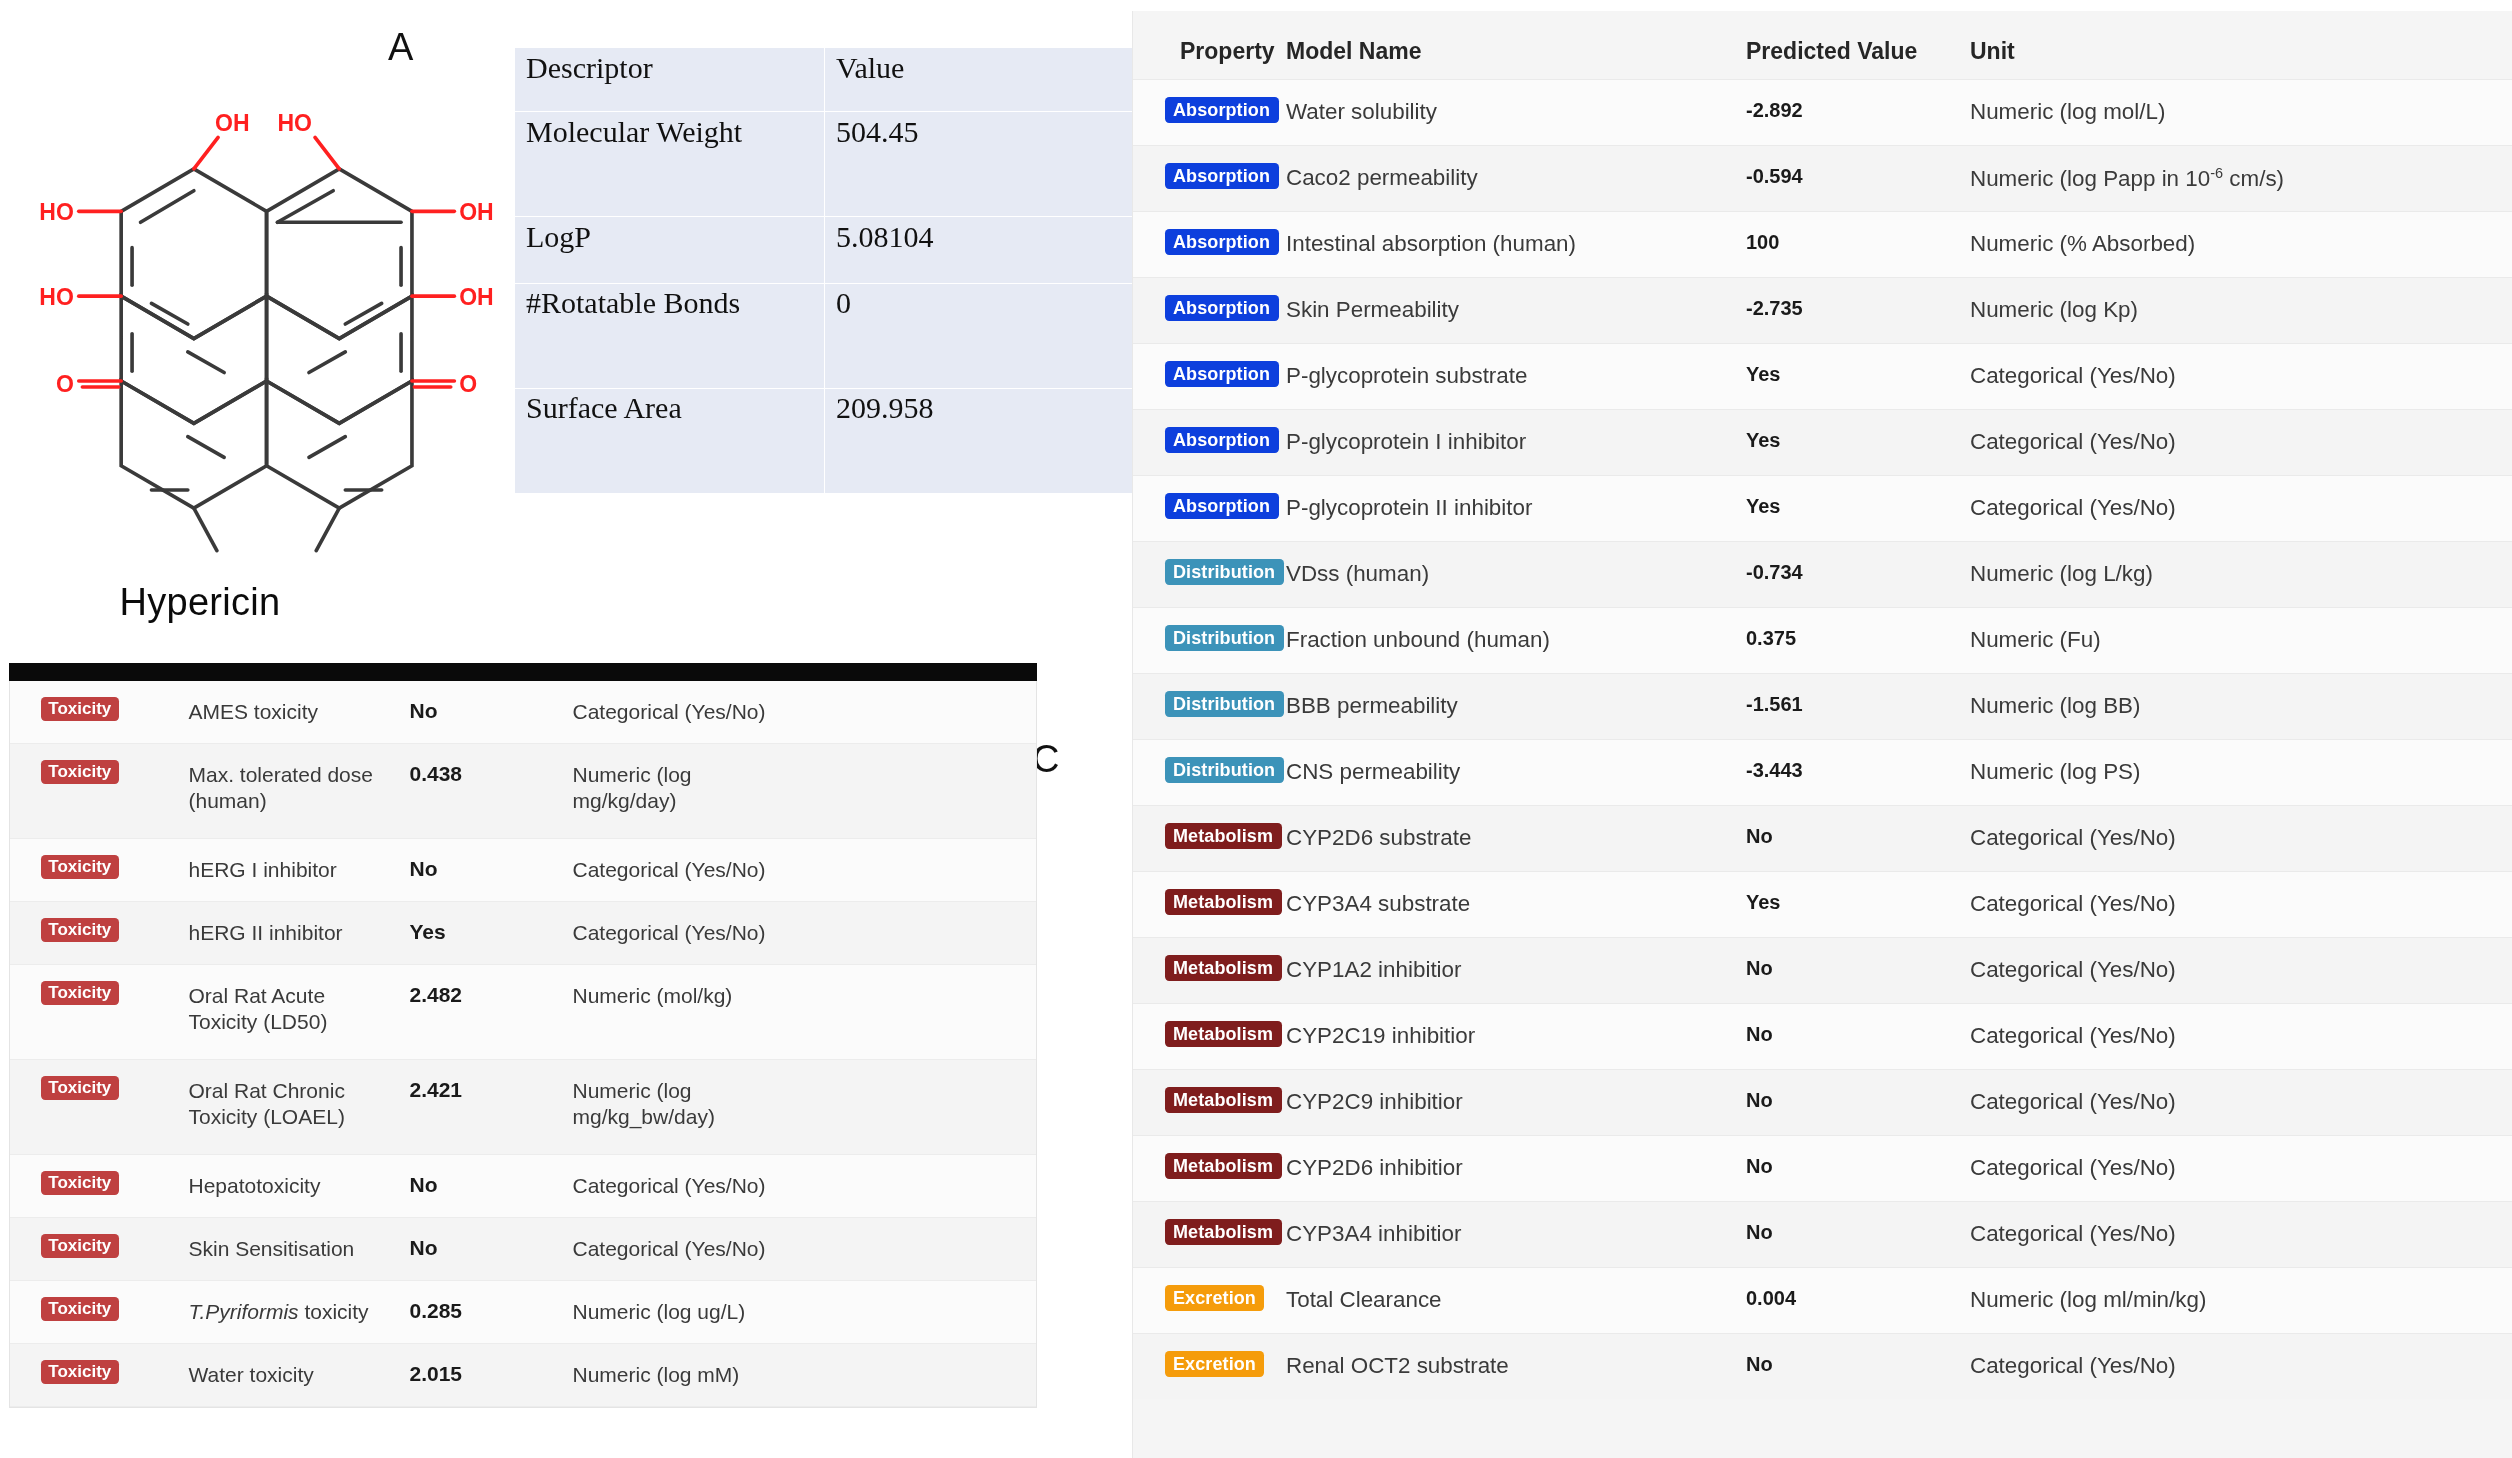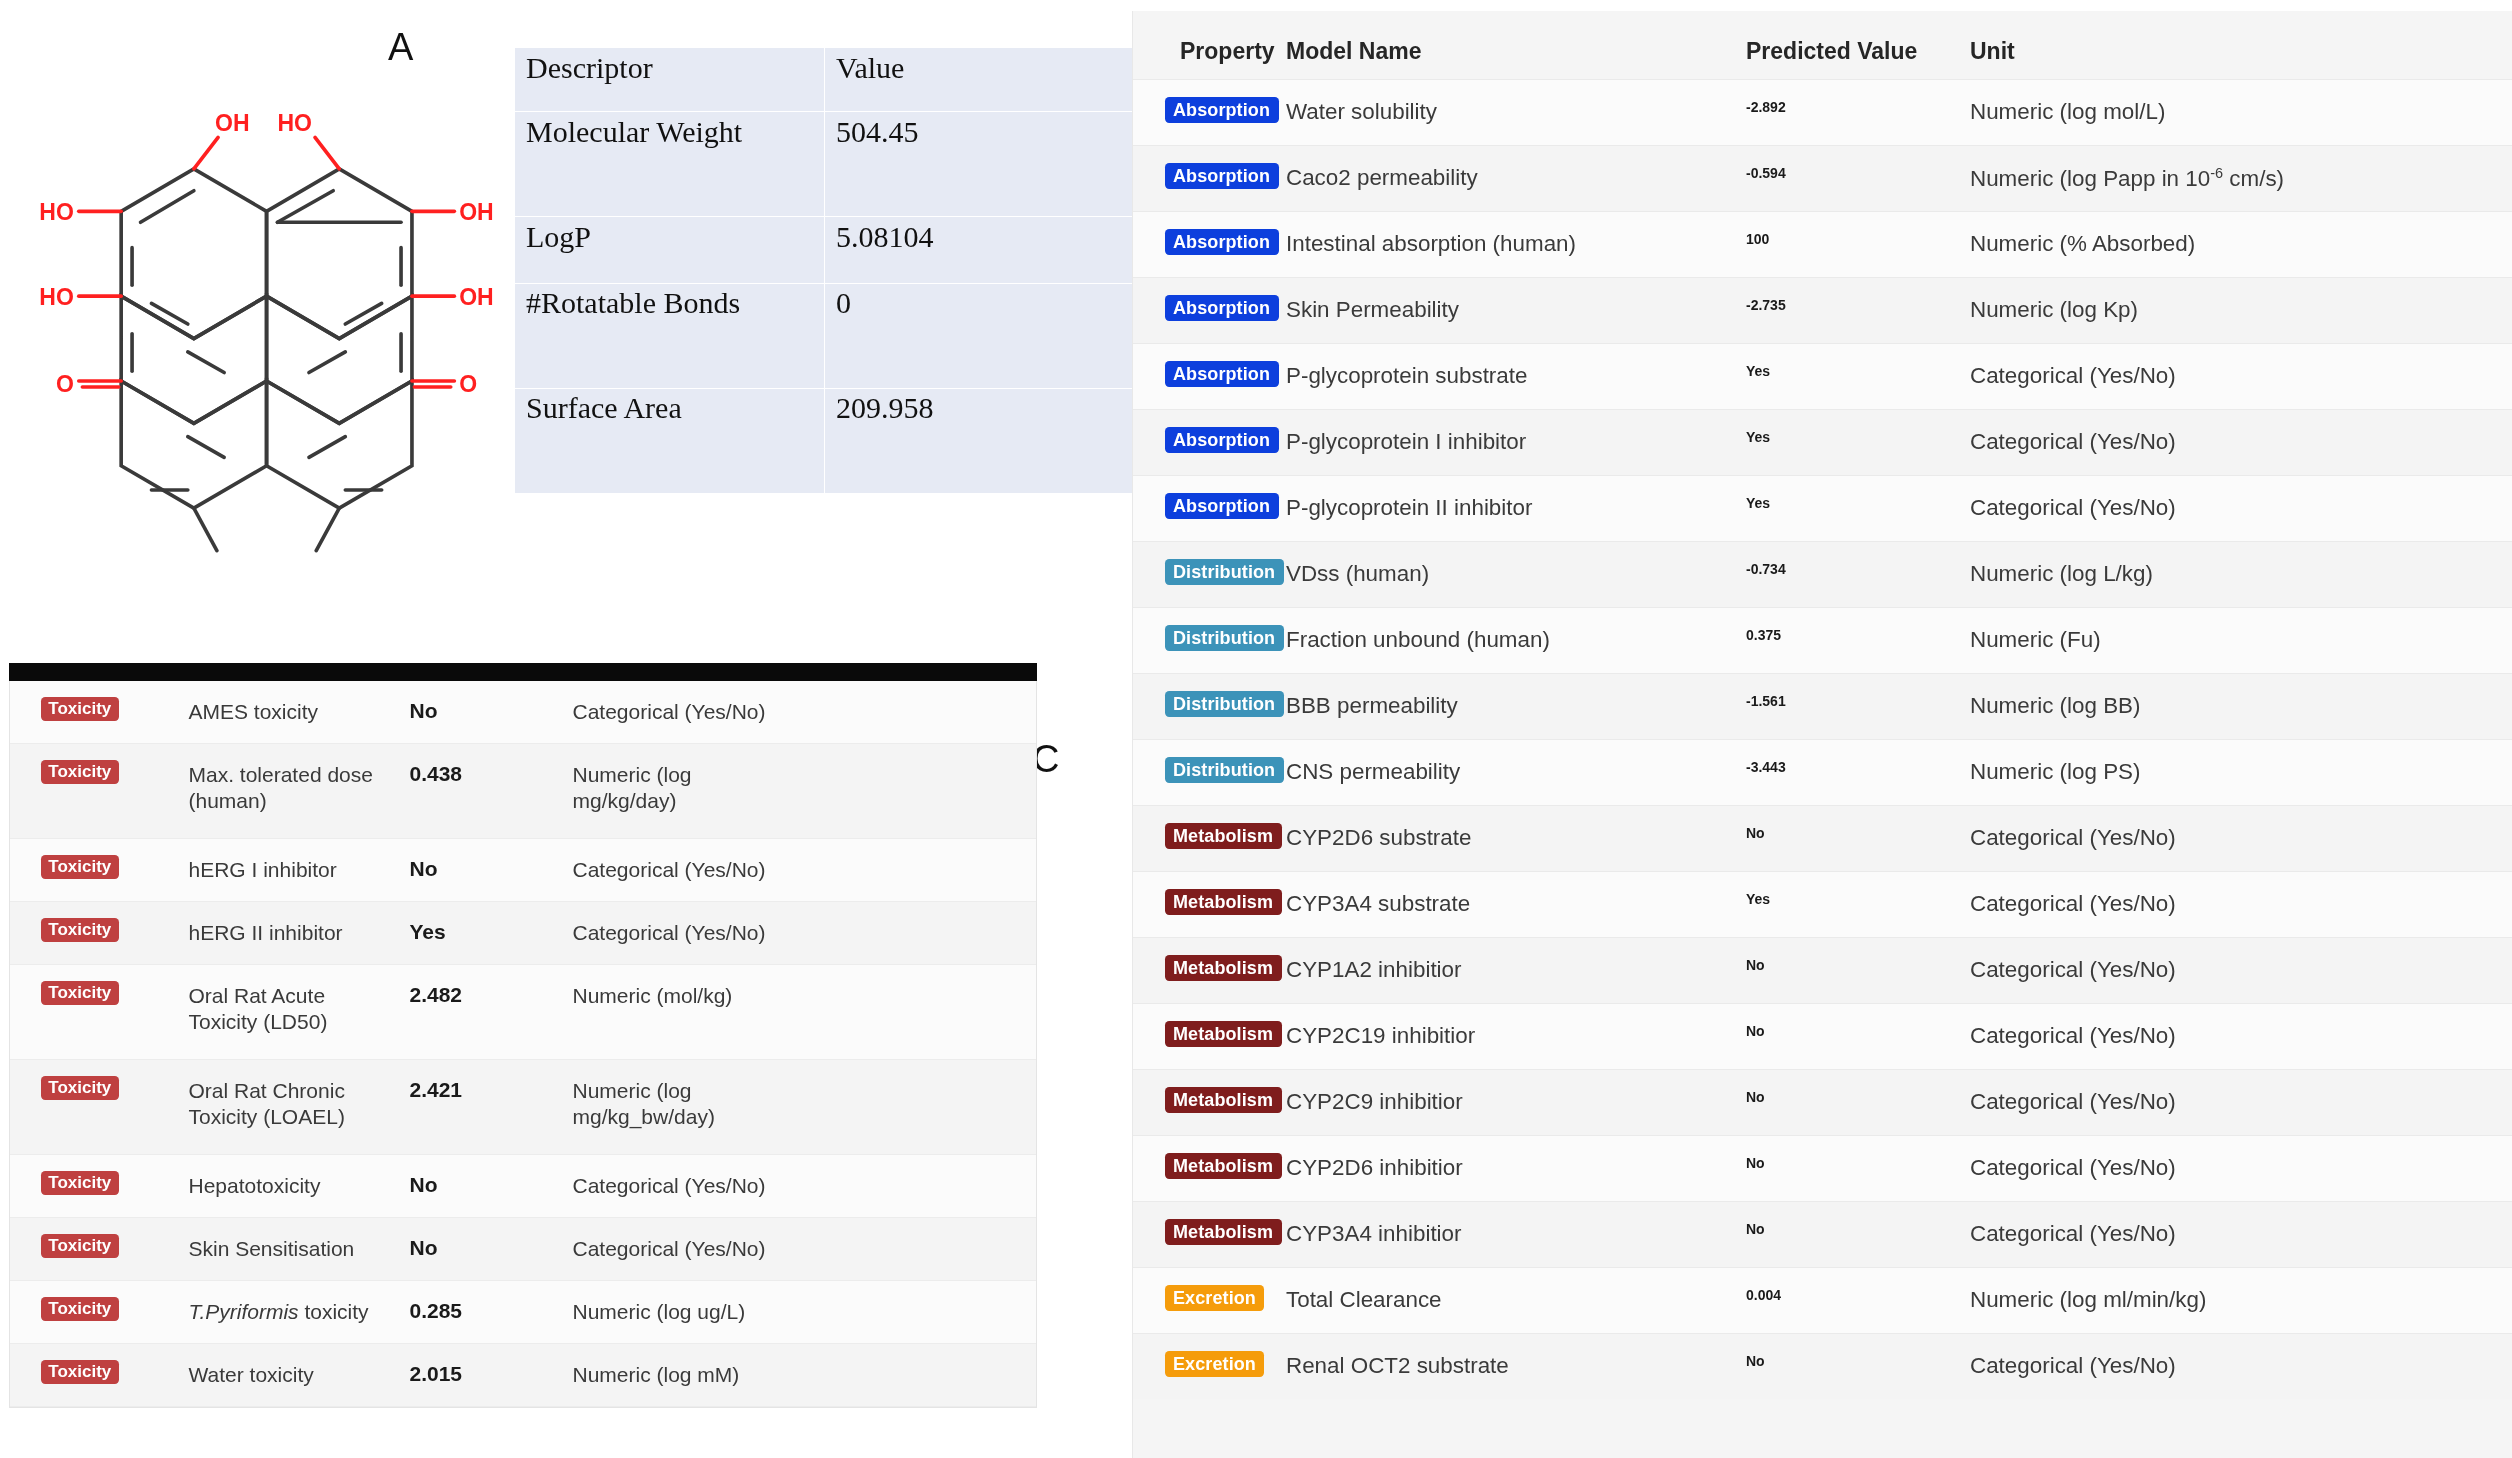--- a/index.html
+++ b/index.html
@@ -122,21 +122,21 @@
   .b-badge.excretion    { background: #f59c0b; }
 
   .b-model {
     left: 153px; top: 19.4px;
     font-size: 22.4px;
     color: #3a3a3a;
     white-space: nowrap;
   }
   .b-value {
     left: 613px; top: 19.4px;
-    font-size: 14px;
+    font-size: 20px;
     font-weight: bold;
     color: #1a1a1a;
     white-space: nowrap;
   }
   .b-unit {
     left: 837px; top: 19.4px;
     font-size: 22.4px;
     color: #3a3a3a;
     white-space: nowrap;
   }
@@ -260,20 +260,21 @@
       <text x="505" y="98" text-anchor="end">HO</text>
       <text x="112" y="244" text-anchor="end">HO</text>
       <text x="748" y="244" text-anchor="start">OH</text>
       <text x="112" y="384" text-anchor="end">HO</text>
       <text x="748" y="384" text-anchor="start">OH</text>
       <text x="112" y="528" text-anchor="end">O</text>
       <text x="748" y="528" text-anchor="start">O</text>
     </g>
   </svg>
 
+  <div id="mol-caption">Hypericin</div>
 </div>
 
 <div class="panel-letter" id="panel-letter-a">A</div>
 <div class="panel-letter" id="panel-letter-b">B</div>
 <div class="panel-letter" id="panel-letter-c">C</div>
 
 <table id="descriptor-table">
   <colgroup>
       <col class="c1">
       <col class="c2">

